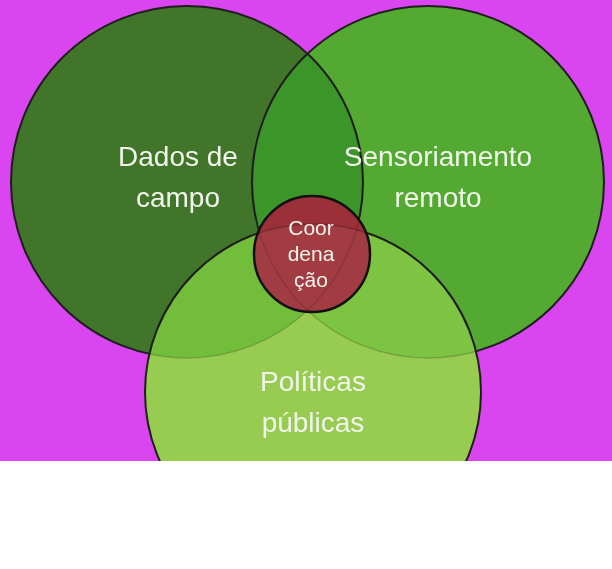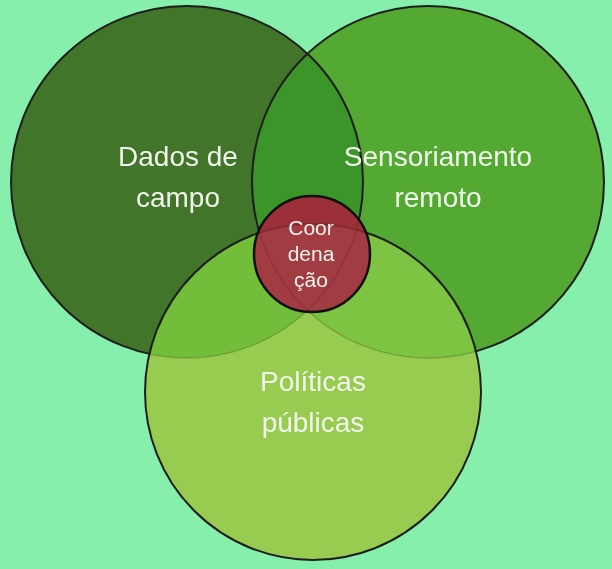--- a/index.html
+++ b/index.html
@@ -4,22 +4,22 @@
 <style>
   html, body {
     margin: 0;
     padding: 0;
     background: #ffffff;
     font-family: "Liberation Sans", sans-serif;
   }
   .canvas {
     position: relative;
     width: 612px;
-    height: 569px;
-    background: #86efac;
+    height: 461px;
+    background: #d946ef;
     overflow: hidden;
   }
   svg { display: block; }
   .venn-label {
     font-family: "Liberation Sans", sans-serif;
     text-anchor: middle;
     font-weight: 400;
   }
   .label-big   { font-size: 28px; }
   .label-small { font-size: 21px; }

